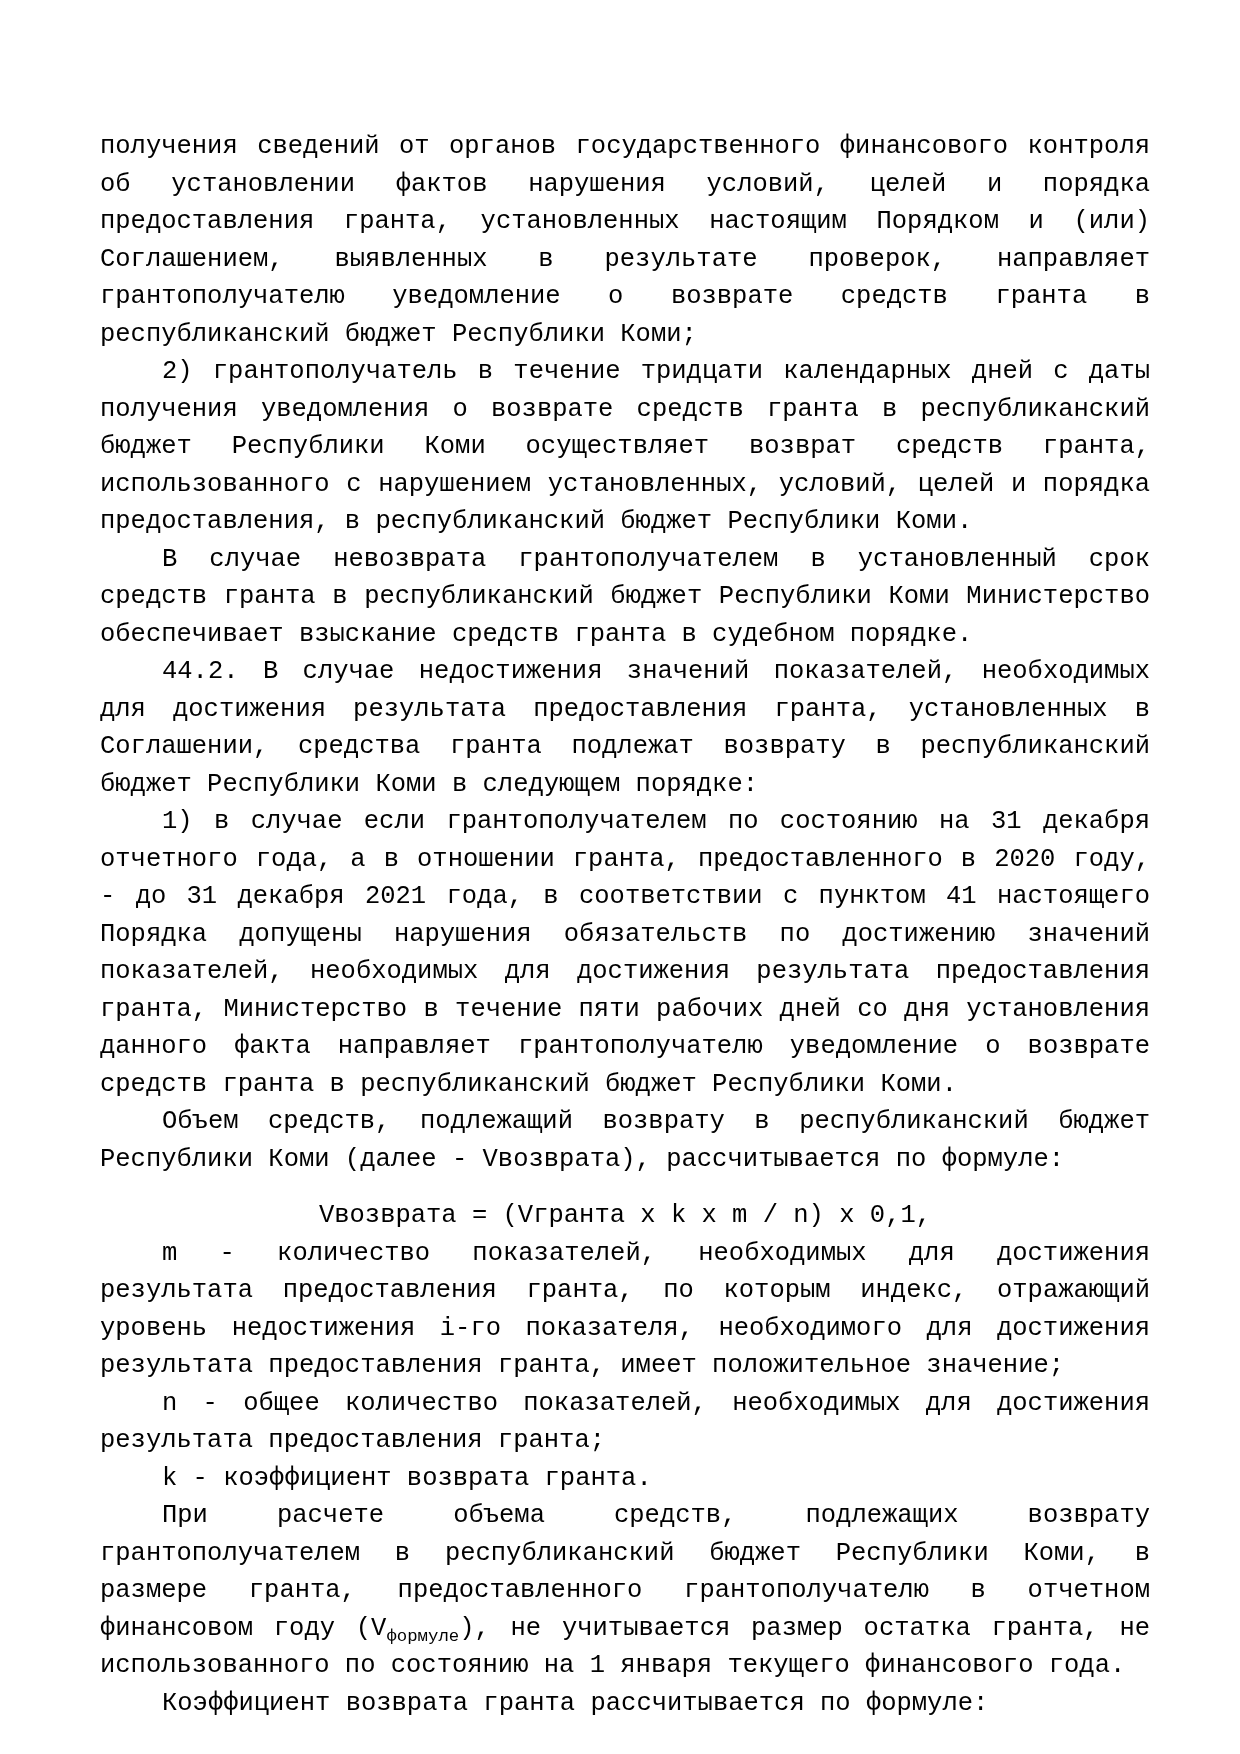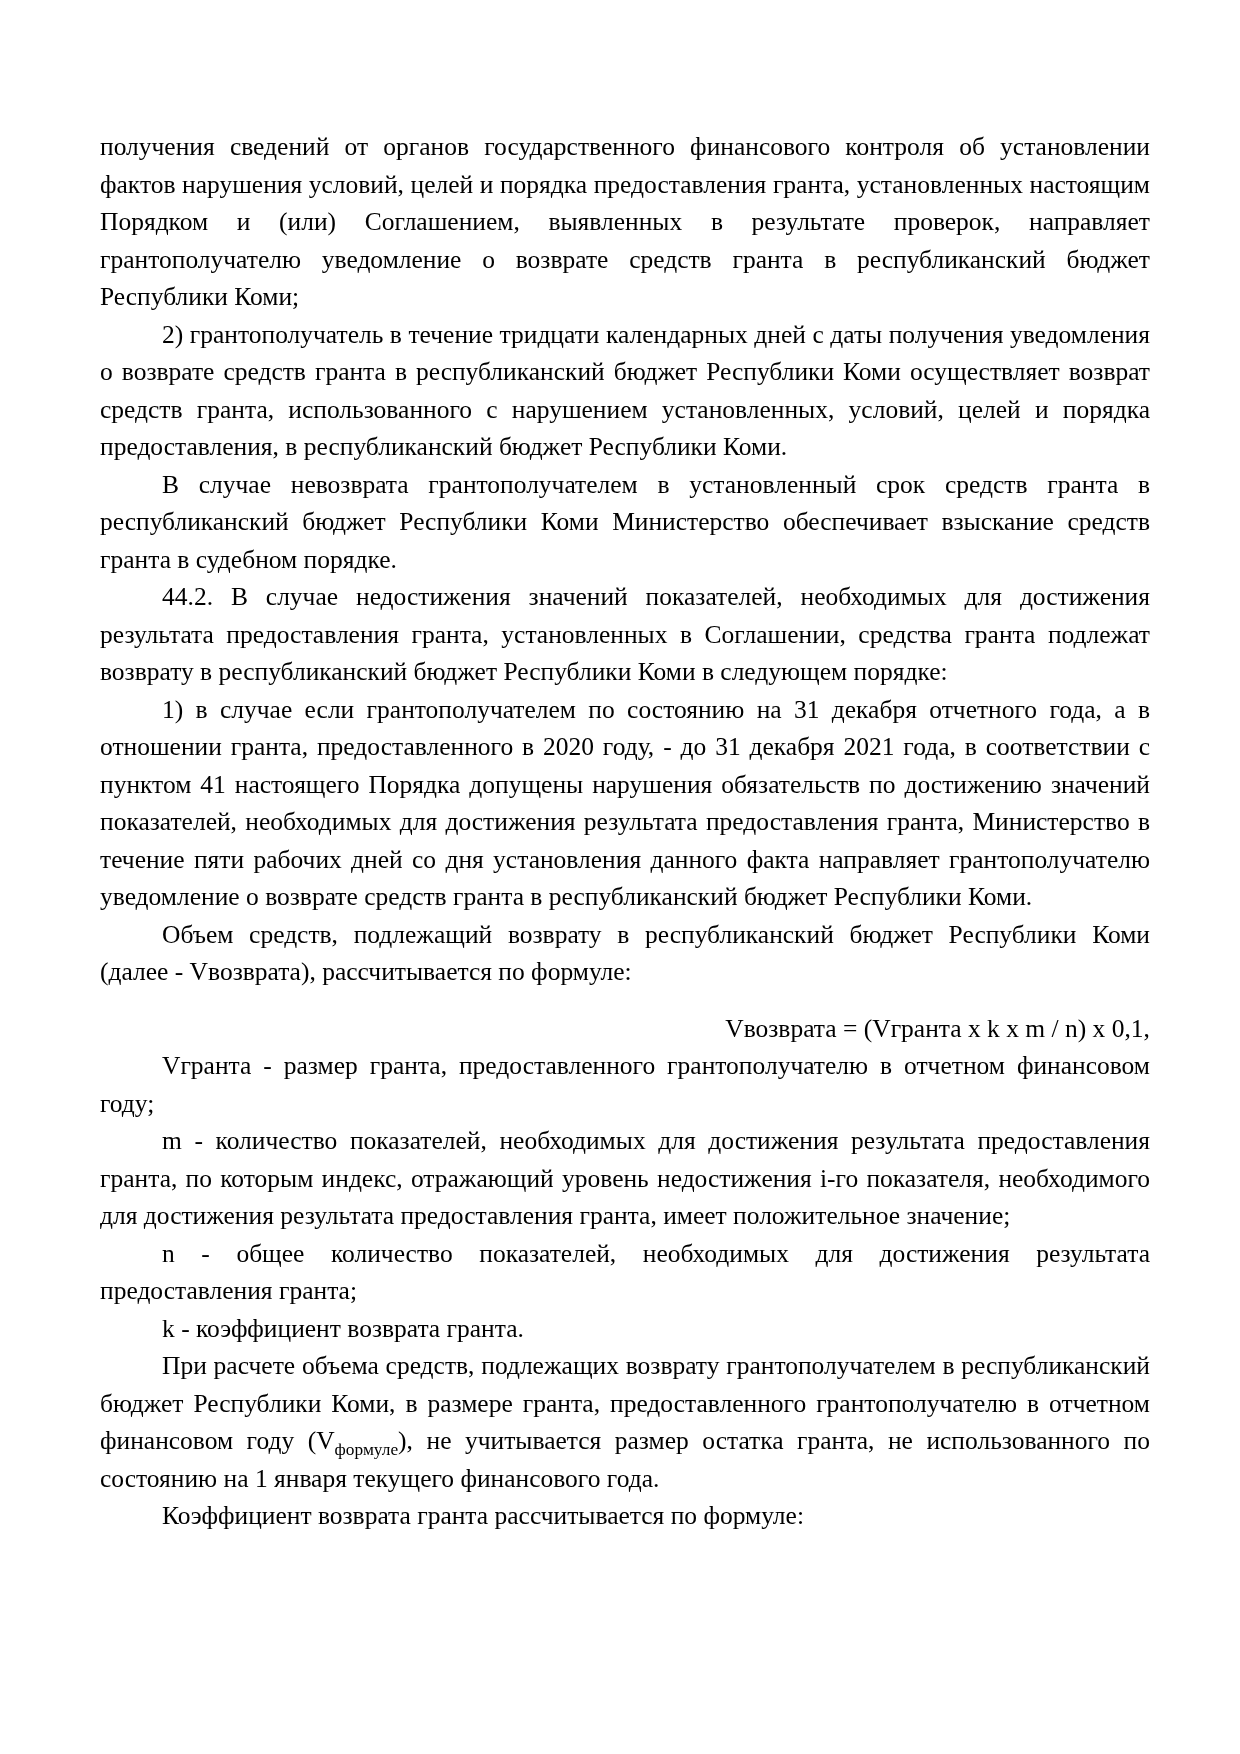--- a/index.html
+++ b/index.html
@@ -11,21 +11,21 @@
 
   .page {
     position: relative;
     width: 1240px;
     height: 1754px;
     margin: 0 auto;
     background: #ffffff;
     box-sizing: border-box;
     
     padding: 128px 58px 90px 100px;
-    font-family: Liberation Serif, serif;
+    font-family: Liberation Mono, monospace;
     color: #000000;
     overflow: hidden;
   }
 
   .doc-body {
     width: 1050px;
   }
 
   p.para {
     margin: 0 0 0 0;
@@ -43,21 +43,21 @@
 
   p.no-indent {
     text-indent: 0;
   }
 
   p.formula {
     margin: 0;
     margin-top: 19px;
     font-size: 25.5px;
     line-height: 37.5px;
-    text-align: right;
+    text-align: center;
     text-indent: 0;
   }
 
   .sub {
     font-size: 0.68em;
     vertical-align: sub;
     line-height: 0;
   }
 </style>
 </head>
@@ -74,21 +74,20 @@
 
     <p class="para">44.2. В случае недостижения значений показателей, необходимых для достижения результата предоставления гранта, установленных в Соглашении, средства гранта подлежат возврату в республиканский бюджет Республики Коми в следующем порядке:</p>
 
     <p class="para">1) в случае если грантополучателем по состоянию на 31 декабря отчетного года, а в отношении гранта, предоставленного в 2020 году, - до 31 декабря 2021 года, в соответствии с пунктом 41 настоящего Порядка допущены нарушения обязательств по достижению значений показателей, необходимых для достижения результата предоставления гранта, Министерство в течение пяти рабочих дней со дня установления данного факта направляет грантополучателю уведомление о возврате средств гранта в республиканский бюджет Республики Коми.</p>
 
     <p class="para">Объем средств, подлежащий возврату в республиканский бюджет Республики Коми (далее - Vвозврата), рассчитывается по формуле:</p>
 
     <p class="formula">Vвозврата = (Vгранта x k x m / n) x 0,1,</p>
 
 
-    <p class="para">Vгранта - размер гранта, предоставленного грантополучателю в отчетном финансовом году;</p>
 
     <p class="para">m - количество показателей, необходимых для достижения результата предоставления гранта, по которым индекс, отражающий уровень недостижения i-го показателя, необходимого для достижения результата предоставления гранта, имеет положительное значение;</p>
 
     <p class="para">n - общее количество показателей, необходимых для достижения результата предоставления гранта;</p>
 
     <p class="para">k - коэффициент возврата гранта.</p>
 
     <p class="para"><span>При расчете объема средств, подлежащих возврату грантополучателем в республиканский бюджет Республики Коми, в размере гранта, предоставленного грантополучателю в отчетном финансовом году (V</span><span class="sub">формуле</span><span>), не учитывается размер остатка гранта, не использованного по состоянию на 1 января текущего финансового года.</span></p>
 
     <p class="para">Коэффициент возврата гранта рассчитывается по формуле:</p>

